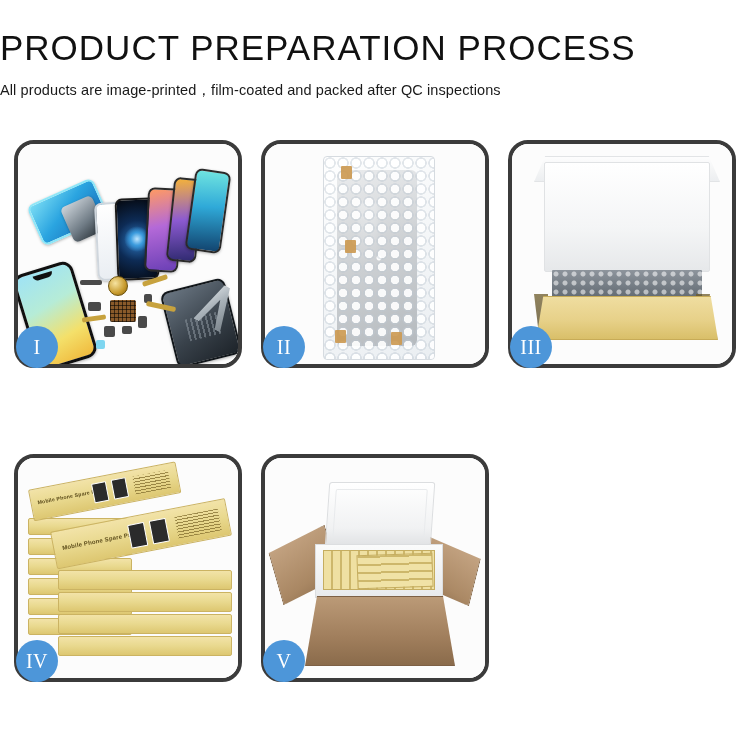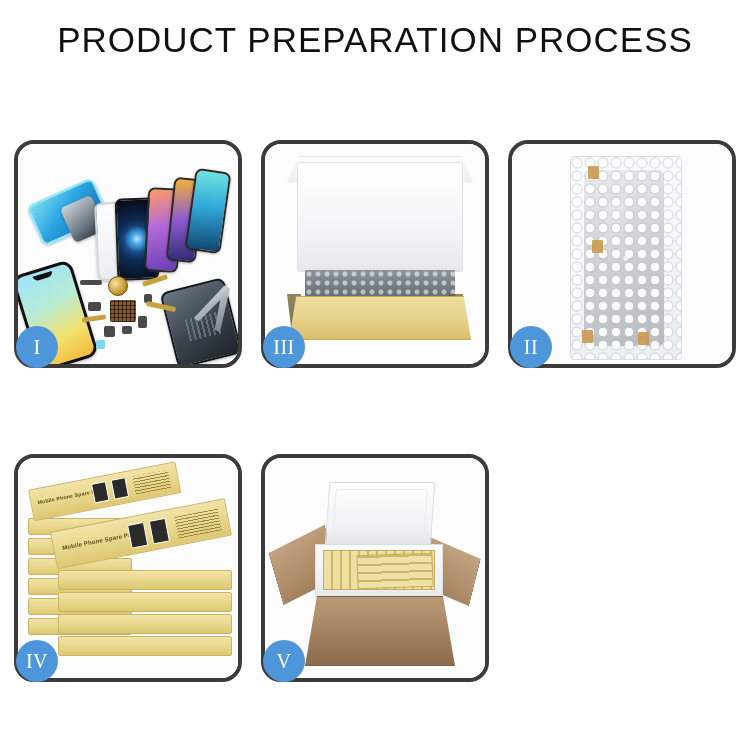--- a/index.html
+++ b/index.html
@@ -17,22 +17,22 @@
     position: relative;
     width: 750px;
     height: 750px;
     background: #ffffff;
     padding: 0;
   }
 
   
   .header {
     width: 100%;
-    text-align: center;
-    padding-top: 22px;
+    text-align: left;
+    padding-top: 30px;
   }
 
   .page-title {
     font-family: "Liberation Sans", sans-serif;
     font-size: 35px;
     font-weight: 400;
     letter-spacing: 1.0px;
     color: #111111;
     line-height: 1.05;
     white-space: nowrap;
@@ -378,20 +378,21 @@
     border:1px solid rgba(120,92,62,.6);
   }
 </style>
 </head>
 <body>
 
 <div class="page">
 
   <div class="header">
     <div class="page-title">PRODUCT PREPARATION PROCESS</div>
+    <div class="page-subtitle">All products are image-printed，film-coated and packed after QC inspections</div>
   </div>
 
   <div class="grid">
 
     <div class="panel">
       <div class="panel-inner">
         <div class="scene">
           <div class="ph film-blue"></div>
           <div class="ph film-blue2"></div>
 
@@ -416,50 +417,50 @@
           <div class="chip" style="left:78px; top:196px; width:9px; height:9px; background:#7fd6f0;"></div>
 
           <div class="flex-strip" style="left:124px; top:134px; width:26px; transform:rotate(-18deg);"></div>
           <div class="flex-strip" style="left:128px; top:160px; width:30px; transform:rotate(12deg);"></div>
           <div class="flex-strip" style="left:64px; top:172px; width:24px; transform:rotate(-8deg);"></div>
 
           <div class="tweezer"></div>
         </div>
       </div>
       <div class="badge">I</div>
-    </div>
-
-    <div class="panel">
-      <div class="panel-inner">
-        <div class="box3-lidtop"></div>
-        <div class="box3-lid"></div>
-        <div class="box3-foam"></div>
-        <div class="box3-flapL"></div>
-        <div class="box3-flapR"></div>
-        <div class="box3-base"></div>
-      </div>
-      <div class="badge">III</div>
     </div>
 
     <div class="panel">
       <div class="panel-inner">
         <div class="inner-screen" style="left:72px; top:26px;"></div>
         <div class="bubblewrap">
           <div class="bw-dots"></div>
         </div>
         <div class="tape" style="left:76px; top:22px;"></div>
         <div class="tape" style="left:80px; top:96px;"></div>
         <div class="tape" style="left:70px; top:186px;"></div>
         <div class="tape" style="left:126px; top:188px;"></div>
       </div>
       <div class="badge">II</div>
     </div>
 
     <div class="panel">
       <div class="panel-inner">
+        <div class="box3-lidtop"></div>
+        <div class="box3-lid"></div>
+        <div class="box3-foam"></div>
+        <div class="box3-flapL"></div>
+        <div class="box3-flapR"></div>
+        <div class="box3-base"></div>
+      </div>
+      <div class="badge">III</div>
+    </div>
+
+    <div class="panel">
+      <div class="panel-inner">
         <div class="stack">
 
           <div class="ybox" style="left:0px;  top:42px;  width:104px; height:17px;"></div>
           <div class="ybox" style="left:0px;  top:62px;  width:104px; height:17px;"></div>
           <div class="ybox" style="left:0px;  top:82px;  width:104px; height:17px;"></div>
           <div class="ybox" style="left:0px;  top:102px; width:104px; height:17px;"></div>
           <div class="ybox" style="left:0px;  top:122px; width:104px; height:17px;"></div>
           <div class="ybox" style="left:0px;  top:142px; width:104px; height:17px;"></div>
 
           <div class="ybox" style="left:30px; top:94px;  width:174px; height:20px;"></div>

